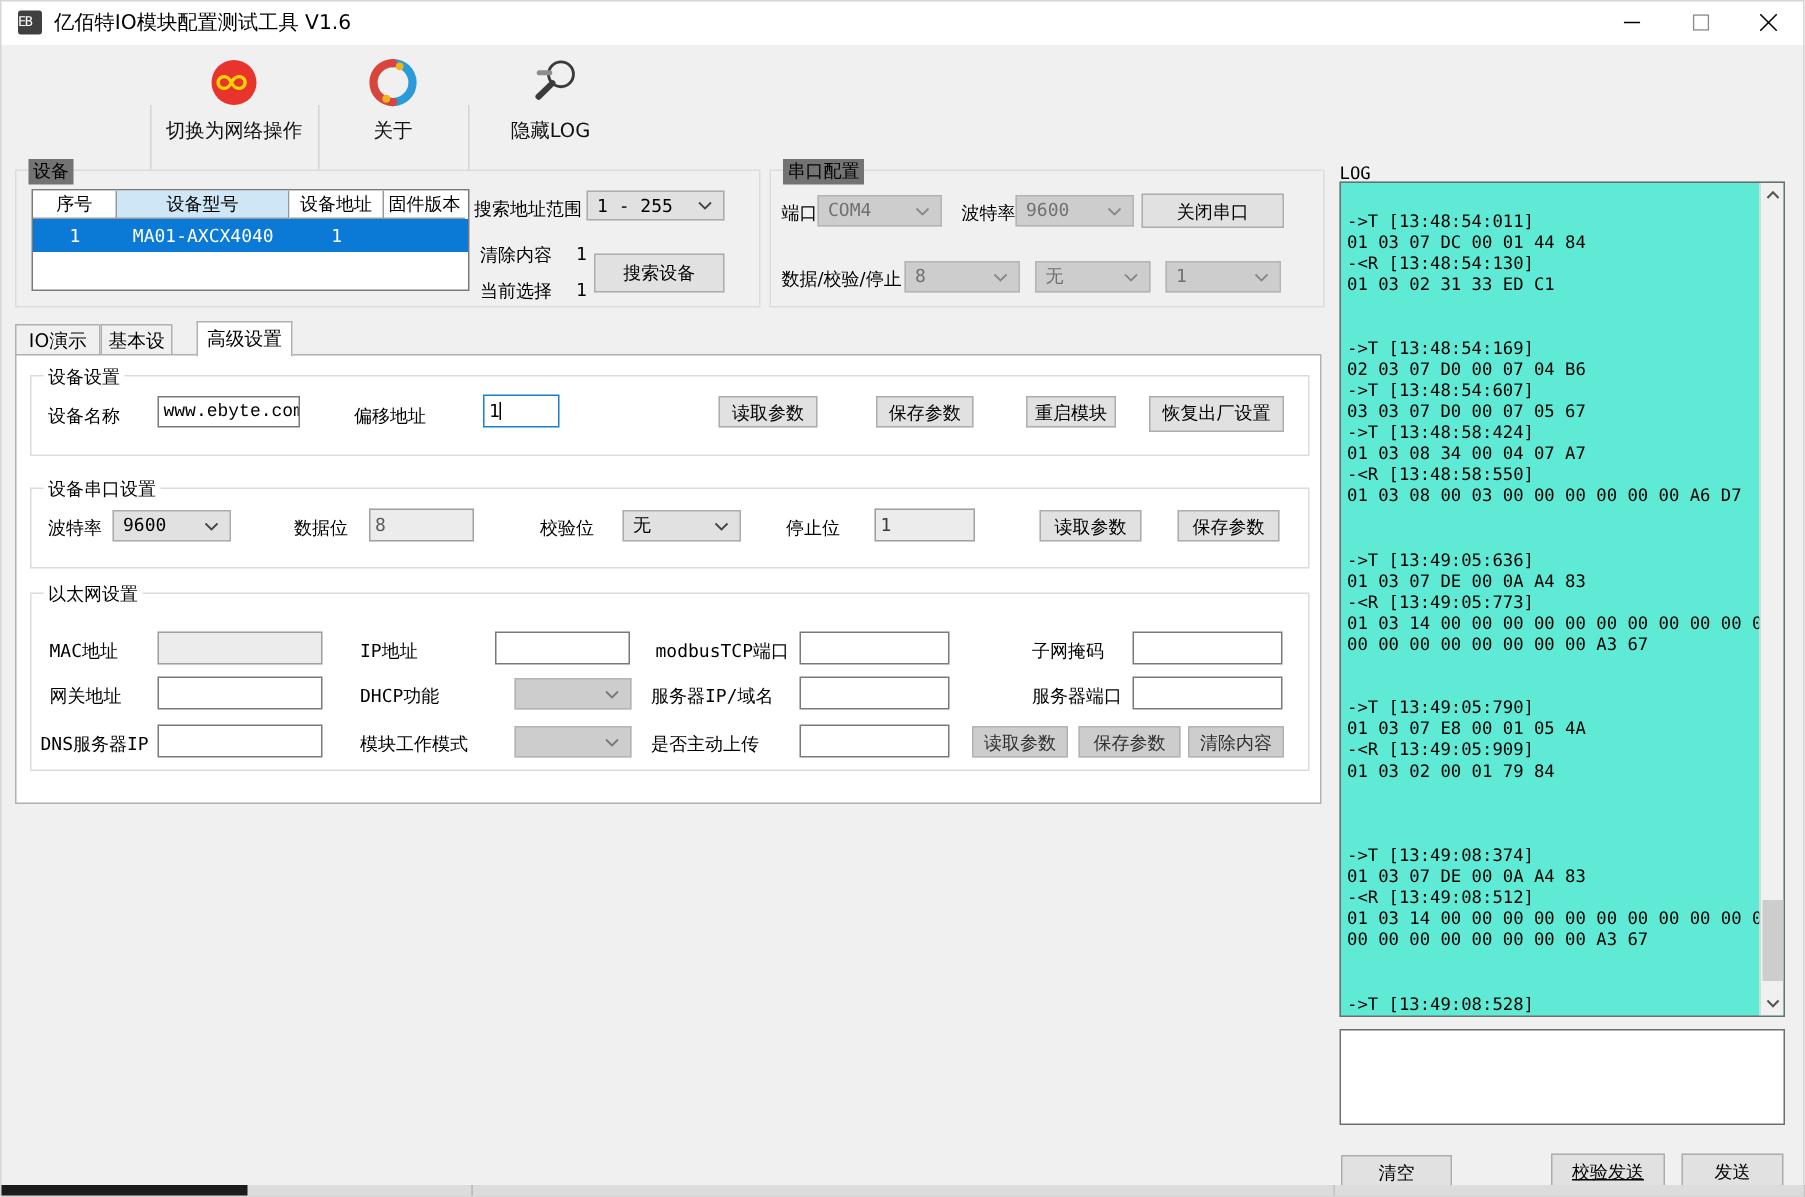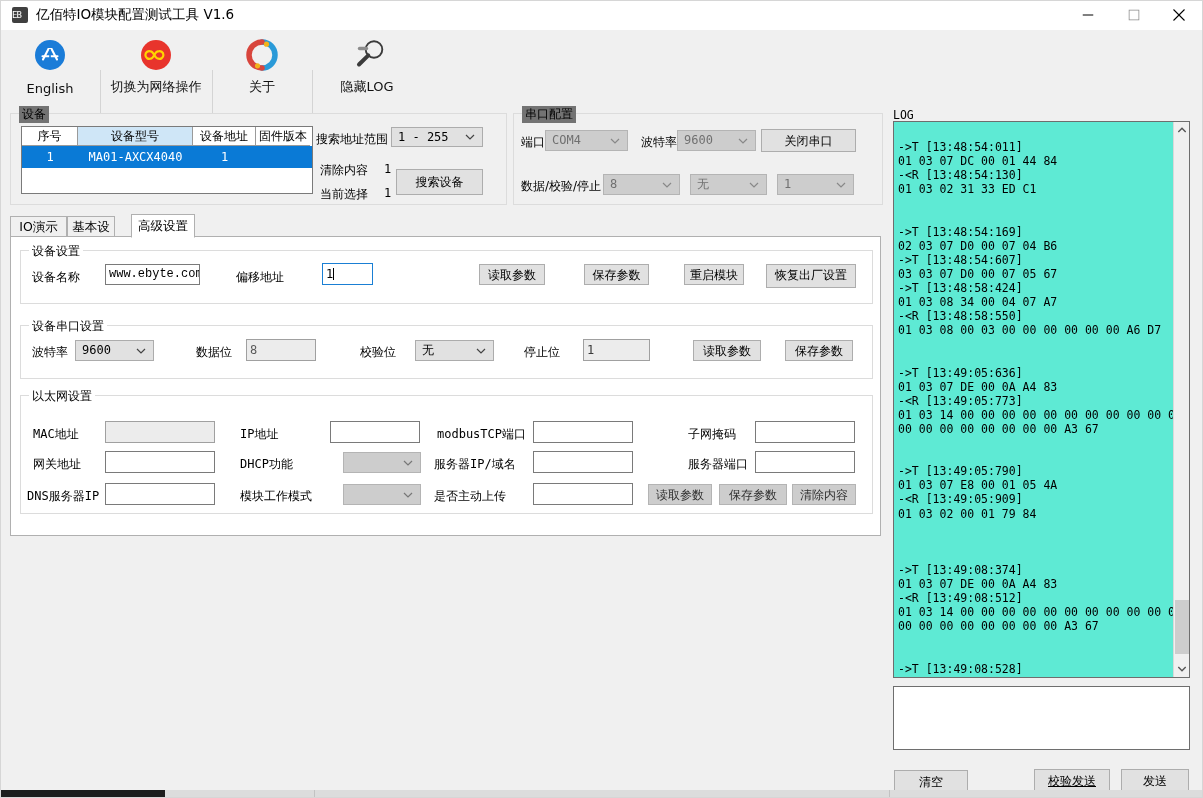--- a/index.html
+++ b/index.html
@@ -127,31 +127,20 @@
     <div class="tb-btn" id="btn-close">
       <svg width="12" height="12" viewBox="0 0 12 12">
           <line x1="0.5" y1="0.5" x2="11.5" y2="11.5" stroke="#000" stroke-width="1.1"></line>
           <line x1="11.5" y1="0.5" x2="0.5" y2="11.5" stroke="#000" stroke-width="1.1"></line>
         </svg>
     </div>
   </div>
 
   <div class="toolbar">
 
-    <div class="tool" style="left:12px;width:76px;">
-      <div class="ico">
-        <svg width="34" height="34" viewBox="0 0 34 34">
-          <circle cx="17" cy="17" r="15" fill="#1a7cd8"></circle>
-          <path d="M10 21.5 L15.4 11 L18.6 11 L24 21.5" fill="none" stroke="#fff" stroke-width="2.1" stroke-linecap="round"></path>
-          <line x1="9.5" y1="18.2" x2="24.5" y2="18.2" stroke="#fff" stroke-width="2.1" stroke-linecap="round"></line>
-          <line x1="17" y1="11" x2="17" y2="22" stroke="#1a7cd8" stroke-width="1.6"></line>
-        </svg>
-      </div>
-      <div class="lbl">English</div>
-    </div>
     <div class="sep" style="left:100px;"></div>
 
     <div class="tool" style="left:106px;width:100px;">
       <div class="ico">
         <svg width="34" height="34" viewBox="0 0 34 34">
           <circle cx="17" cy="17" r="15" fill="#e8342c"></circle>
           <path d="M11.8 13.4 A3.9 3.9 0 1 0 11.8 20.6 C14.6 20.6 15.8 13.4 19 13.4 A3.9 3.9 0 1 1 19 20.6 C15.8 20.6 14.6 13.4 11.8 13.4 Z" fill="none" stroke="#ffd400" stroke-width="2.2"></path>
         </svg>
       </div>
       <div class="lbl">切换为网络操作</div>

